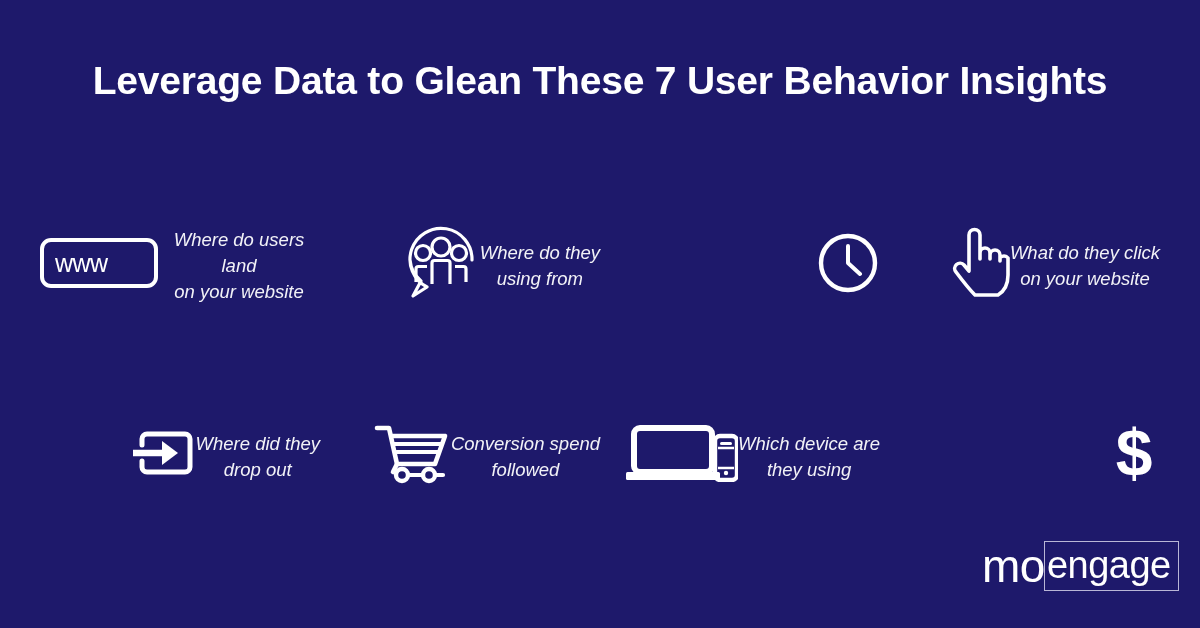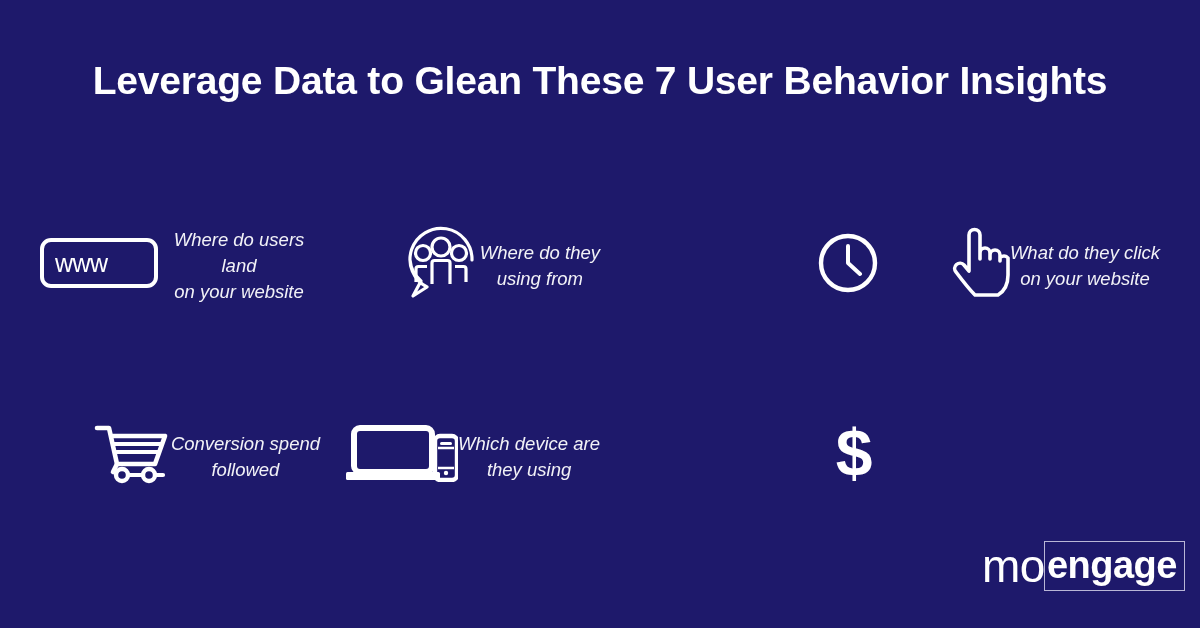--- a/index.html
+++ b/index.html
@@ -104,21 +104,21 @@
     position: relative;
     z-index: 2;
     padding-right: 1px;
     margin-left: 20px;
   }
   .logo-engage {
     color: #ffffff;
     font-size: 38px;
     line-height: 1;
     letter-spacing: -0.5px;
-    font-weight: 700;
+    font-weight: 400;
     border: 1.5px solid #b9b6d6;
     padding: 4px 7px 6px 2px;
     margin-left: -2px;
   }
   svg { display: block; }
 </style>
 </head>
 <body>
 
 <div class="infographic">
@@ -170,20 +170,31 @@
                    L42 29 A5 5 0 0 1 52 29 L52 35
                    L52 32 A5 5 0 0 1 60 32 L60 49
                    C60 60 55 66 50 69 L27 69
                    C22 64 14 54 8 46 A5.2 5.2 0 0 1 16 39 L21 45 Z" fill="none" stroke="#ffffff" stroke-width="3.6" stroke-linejoin="round" stroke-linecap="round"></path>
         </svg>
       </div>
       <div class="cell-label">What do they click
 on your website</div>
     </div>
 
+    <div class="cell row2">
+      <div class="icon-box">
+        <svg width="68" height="56" viewBox="0 0 68 56">
+          <path d="M14 14 L14 20 M14 36 L14 42 M14 14 A5 5 0 0 1 19 9 L57 9 A5 5 0 0 1 62 14 L62 42 A5 5 0 0 1 57 47 L19 47 A5 5 0 0 1 14 42" fill="none" stroke="#ffffff" stroke-width="5" stroke-linecap="round" stroke-linejoin="round"></path>
+          <path d="M5 28 L38 28" fill="none" stroke="#ffffff" stroke-width="6.5" stroke-linecap="butt"></path>
+          <path d="M34 16 L50 28 L34 40 Z" fill="#ffffff"></path>
+        </svg>
+      </div>
+      <div class="cell-label">Where did they
+drop out</div>
+    </div>
 
     <div class="cell row2">
       <div class="icon-box">
         <svg width="78" height="62" viewBox="0 0 78 62">
           <path d="M4 6 L16 6 L24 42 L62 42 L72 14 L19 14" fill="none" stroke="#ffffff" stroke-width="4.6" stroke-linecap="round" stroke-linejoin="round"></path>
           <path d="M21 22 L69 22 M23.5 30 L66 30" fill="none" stroke="#ffffff" stroke-width="3.8" stroke-linecap="round"></path>
           <path d="M24 42 L20 50" fill="none" stroke="#ffffff" stroke-width="4.6" stroke-linecap="round"></path>
           <circle cx="29" cy="53" r="6" fill="none" stroke="#ffffff" stroke-width="4.4"></circle>
           <circle cx="56" cy="53" r="6" fill="none" stroke="#ffffff" stroke-width="4.4"></circle>
           <path d="M35 53 L50 53 M62 53 L70 53" fill="none" stroke="#ffffff" stroke-width="4.2" stroke-linecap="round"></path>

